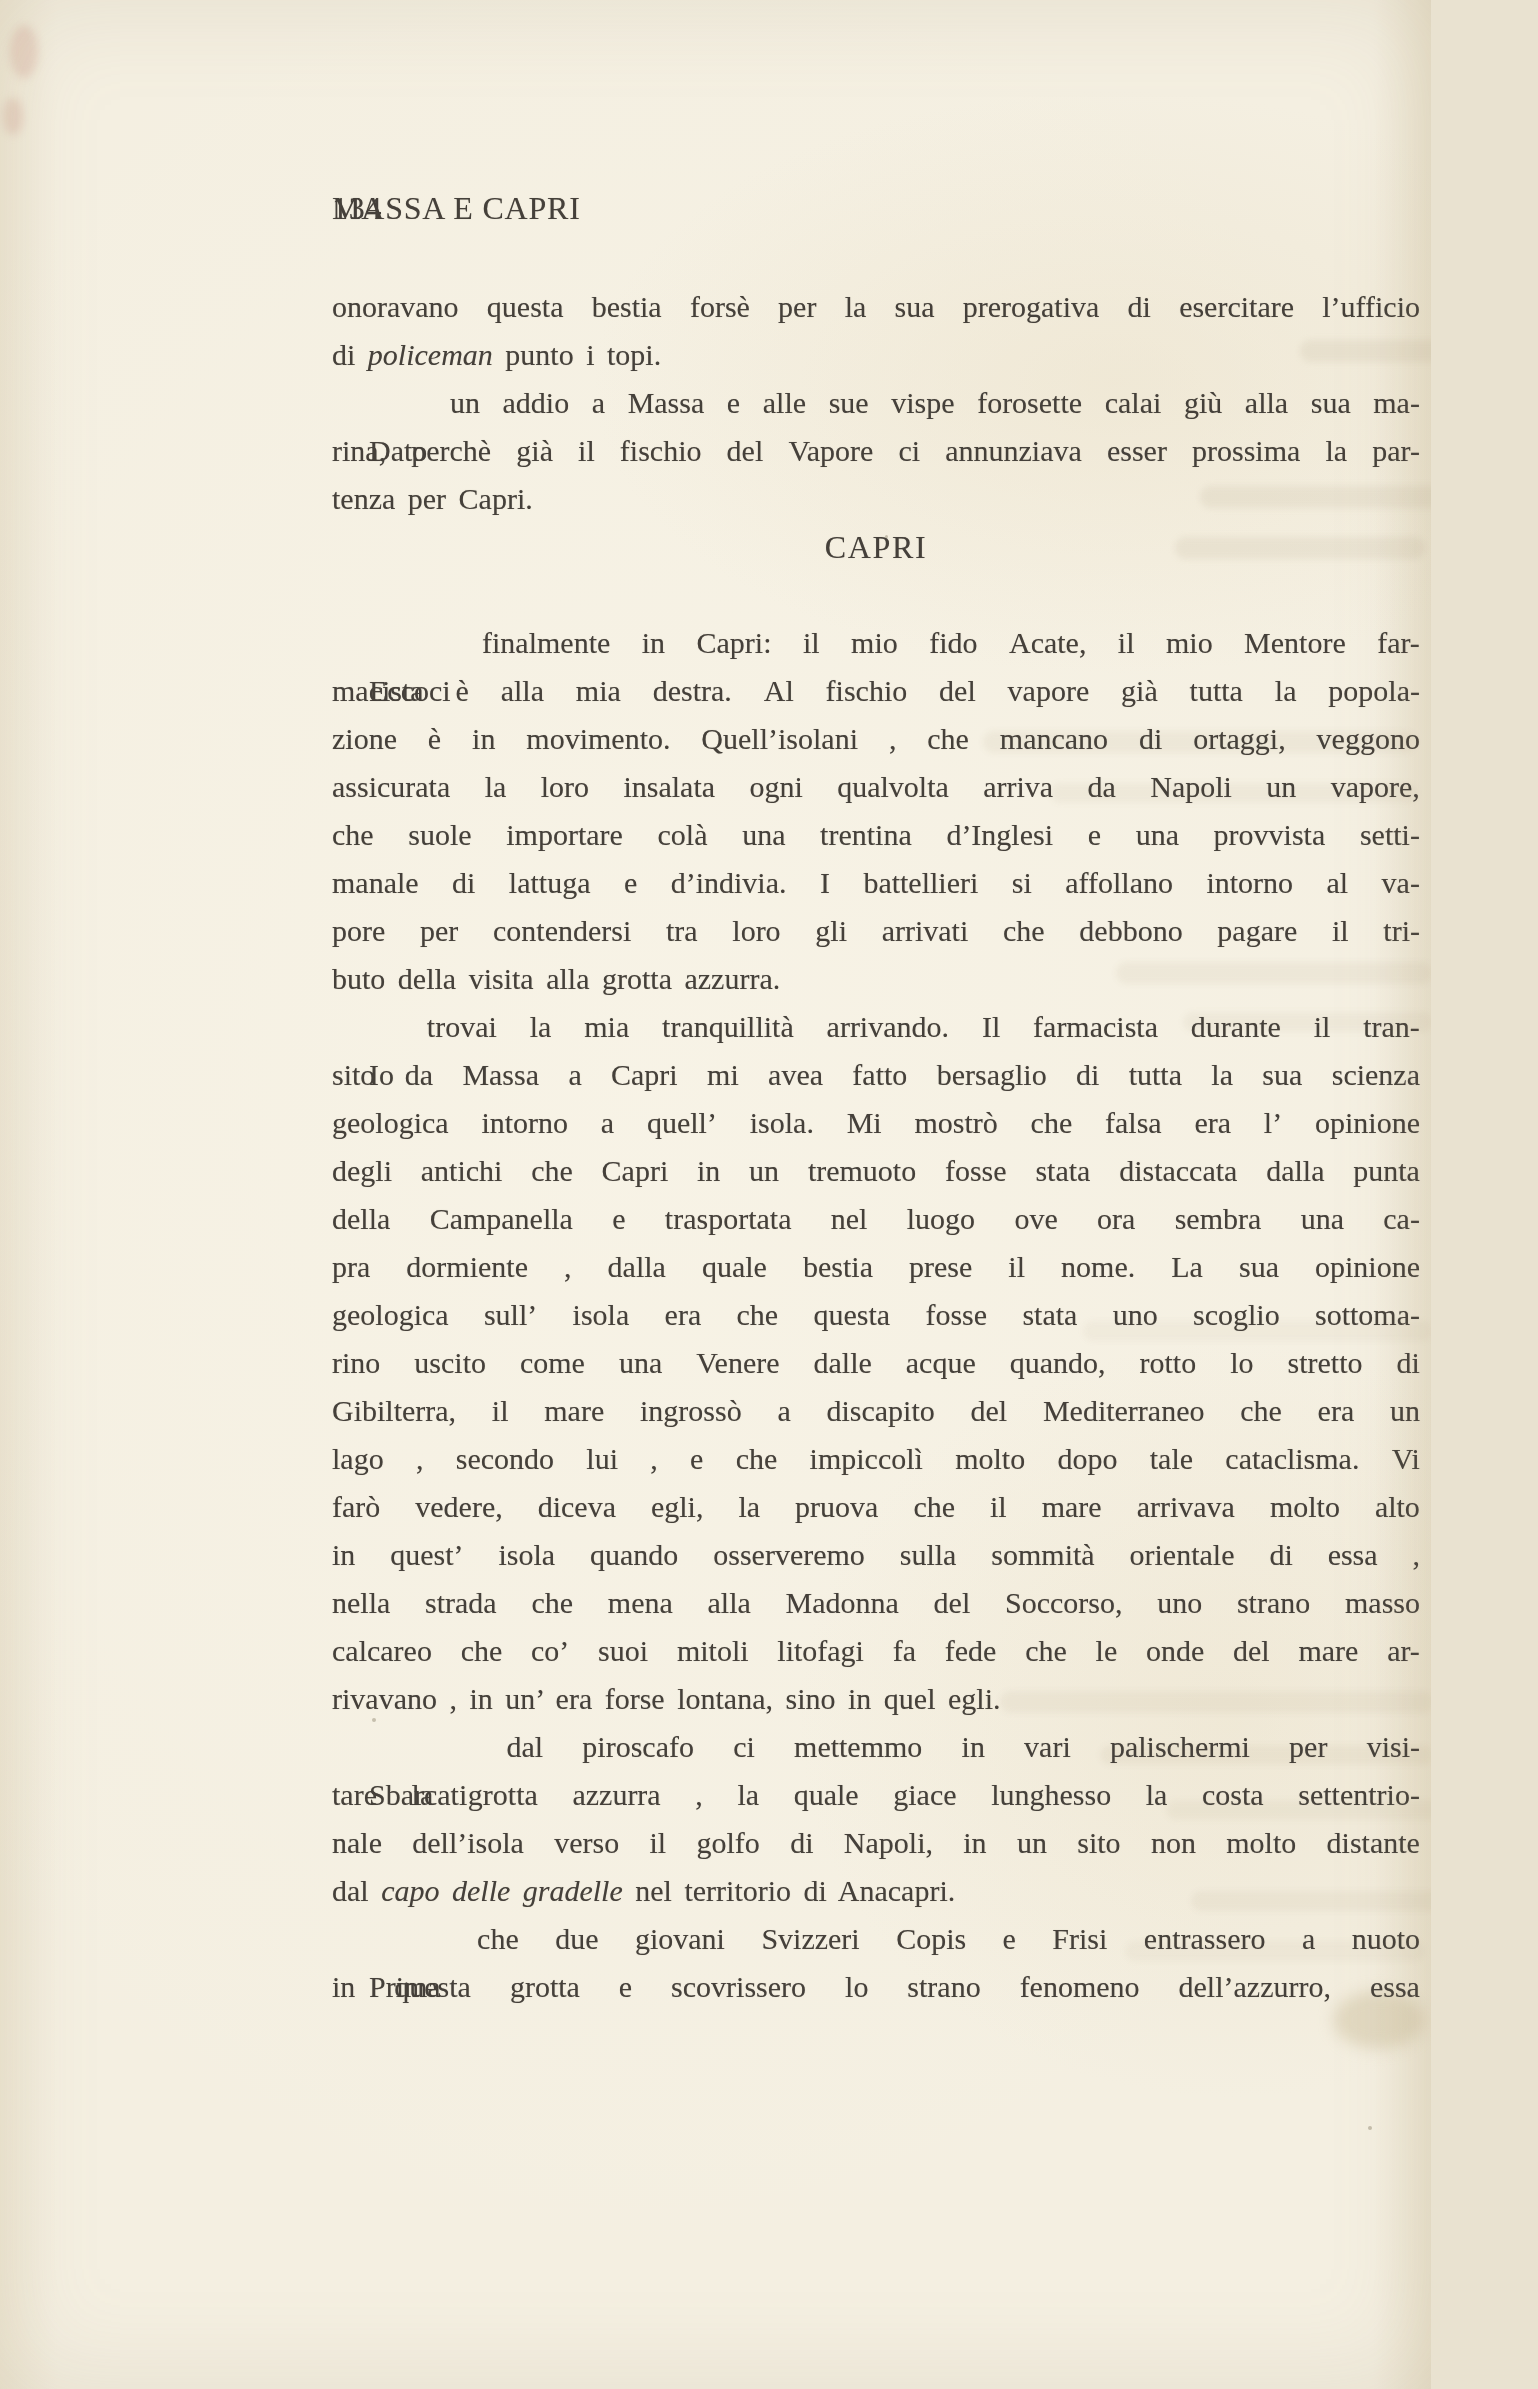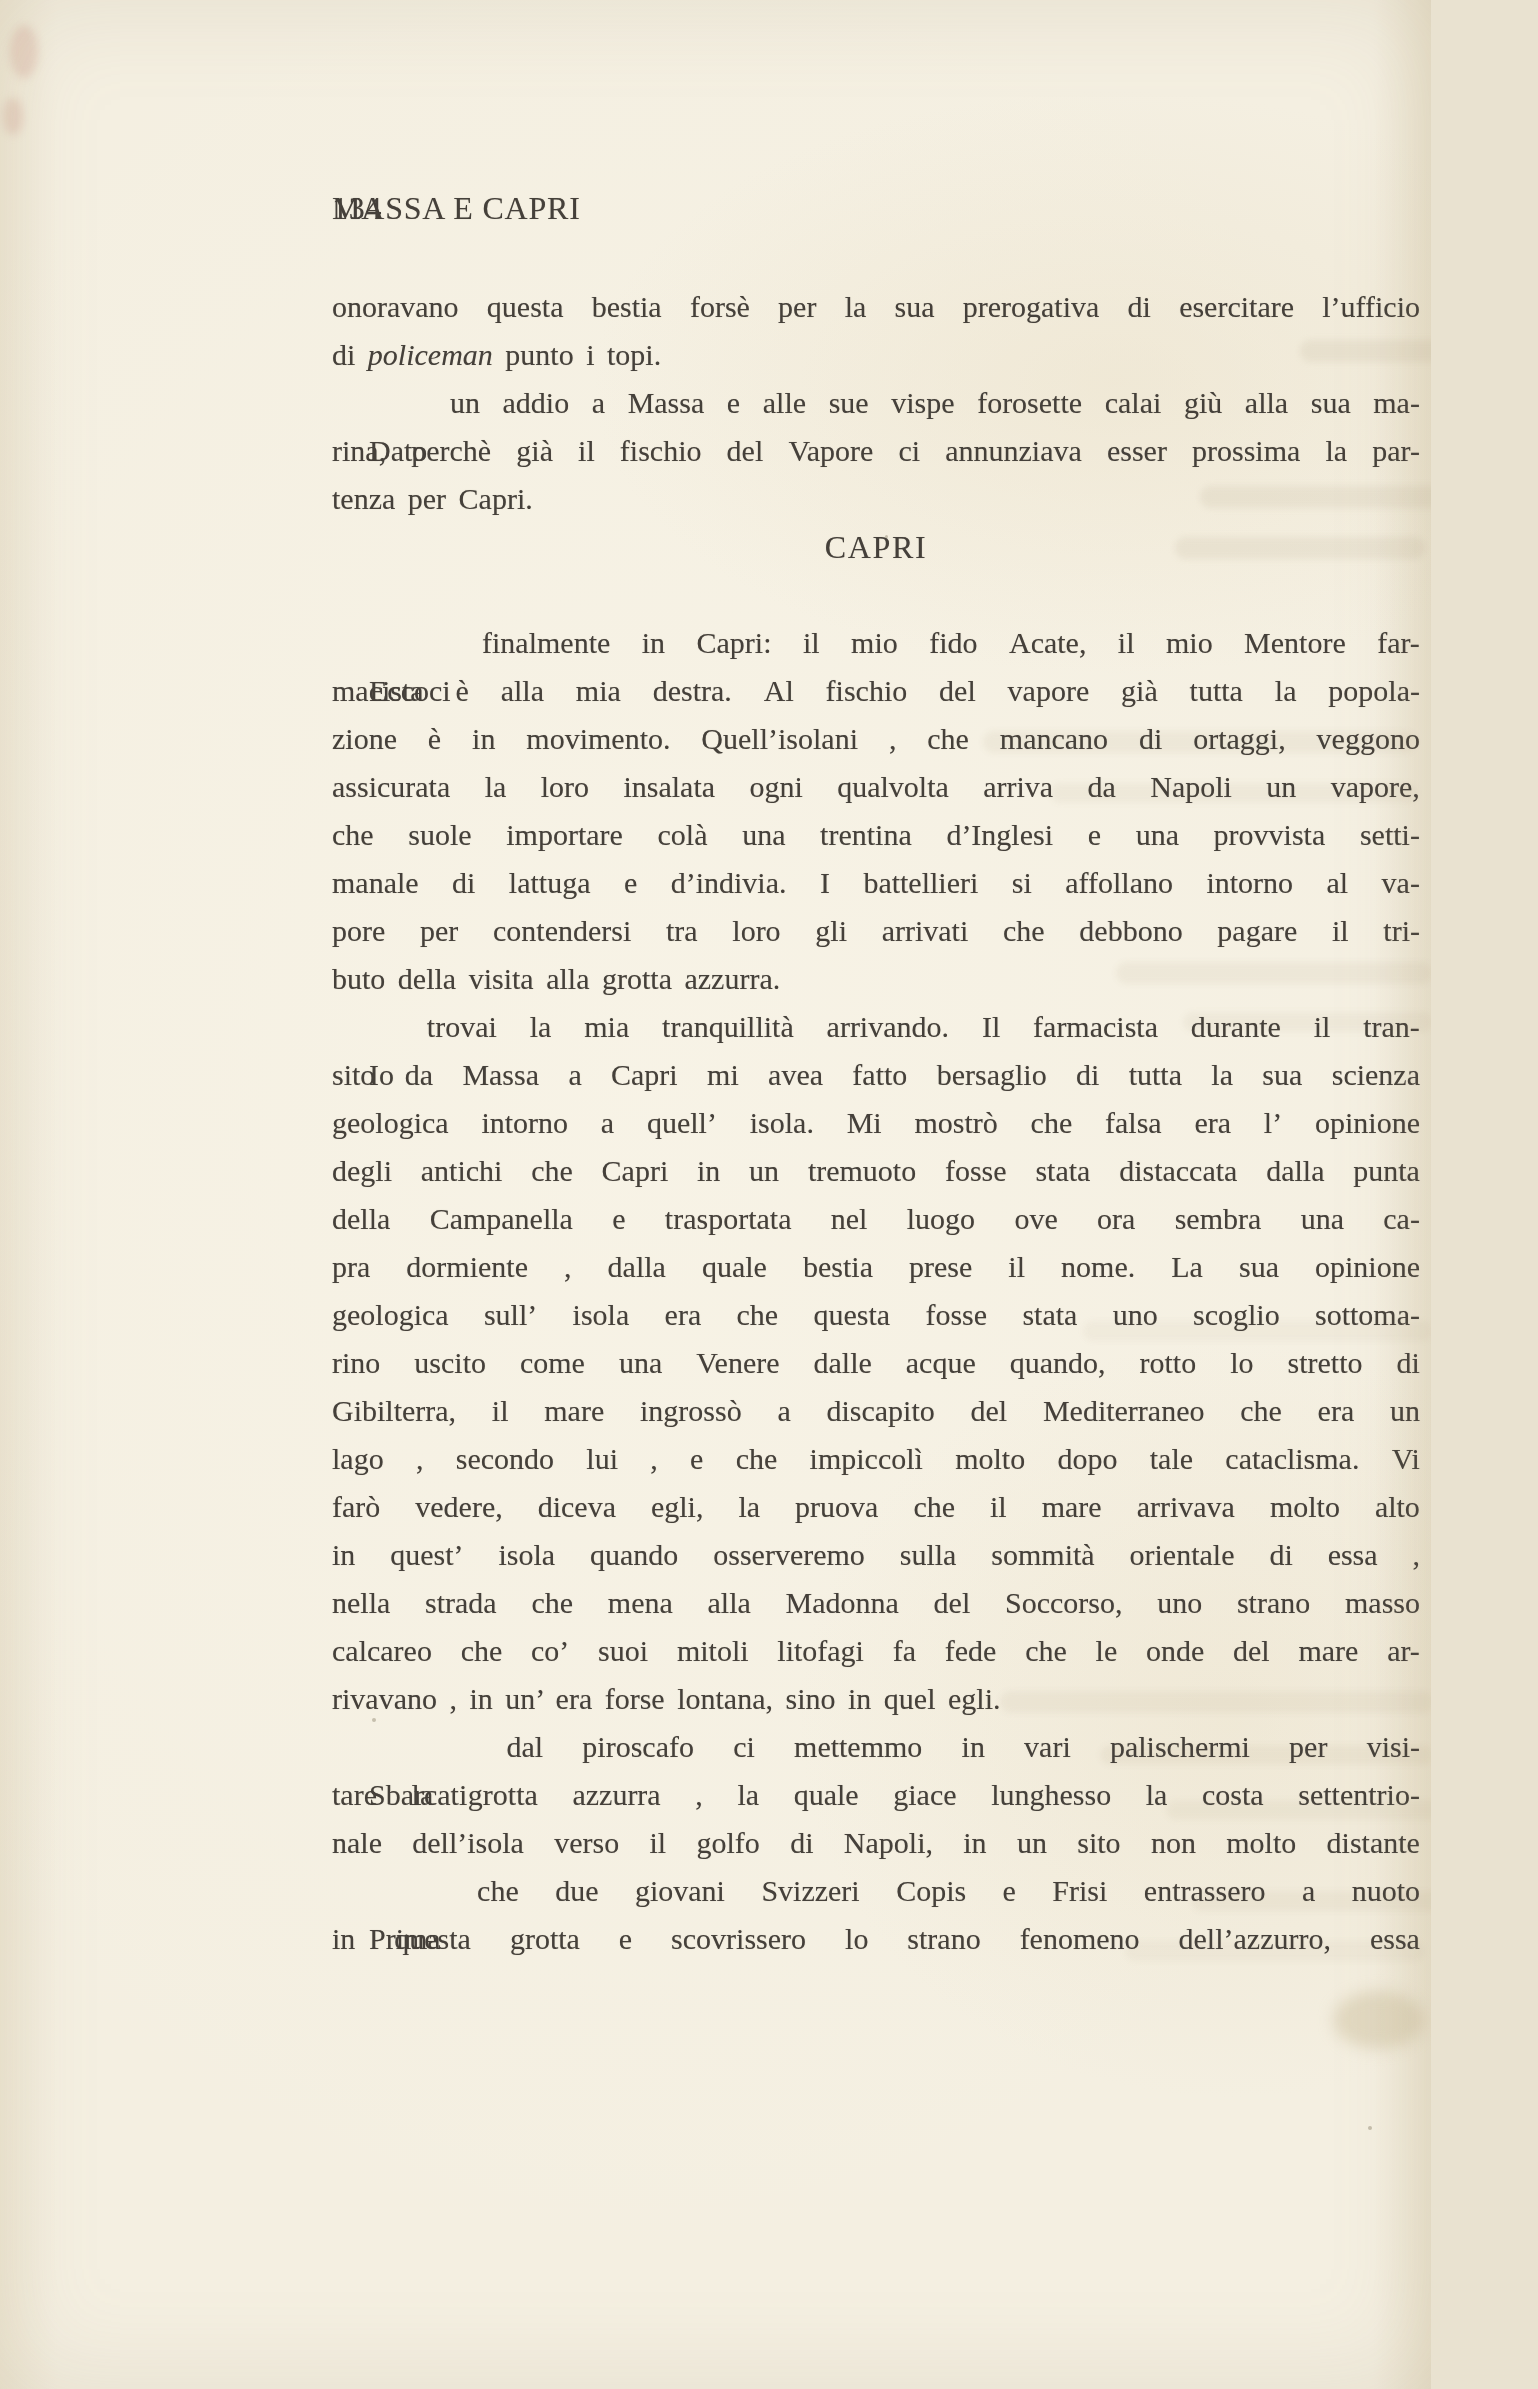--- a/index.html
+++ b/index.html
@@ -475,20 +475,21 @@
               <span>golfo</span> 
               <span>di</span> 
               <span>Napoli,</span> 
               <span>in</span> 
               <span>un</span> 
               <span>sito</span> 
               <span>non</span> 
               <span>molto</span> 
               <span>distante</span>
             </div>
+            <div class="line line-last"><span>dal</span> <span class="it">capo</span> <span class="it">delle</span> <span class="it">gradelle</span> <span>nel</span> <span>territorio</span> <span>di</span> <span>Anacapri.</span></div>
           </div>
           <div class="paragraph">
             <div class="line indent">
               <span>Prima</span> 
               <span>che</span> 
               <span>due</span> 
               <span>giovani</span> 
               <span>Svizzeri</span> 
               <span>Copis</span> 
               <span>e</span> 

